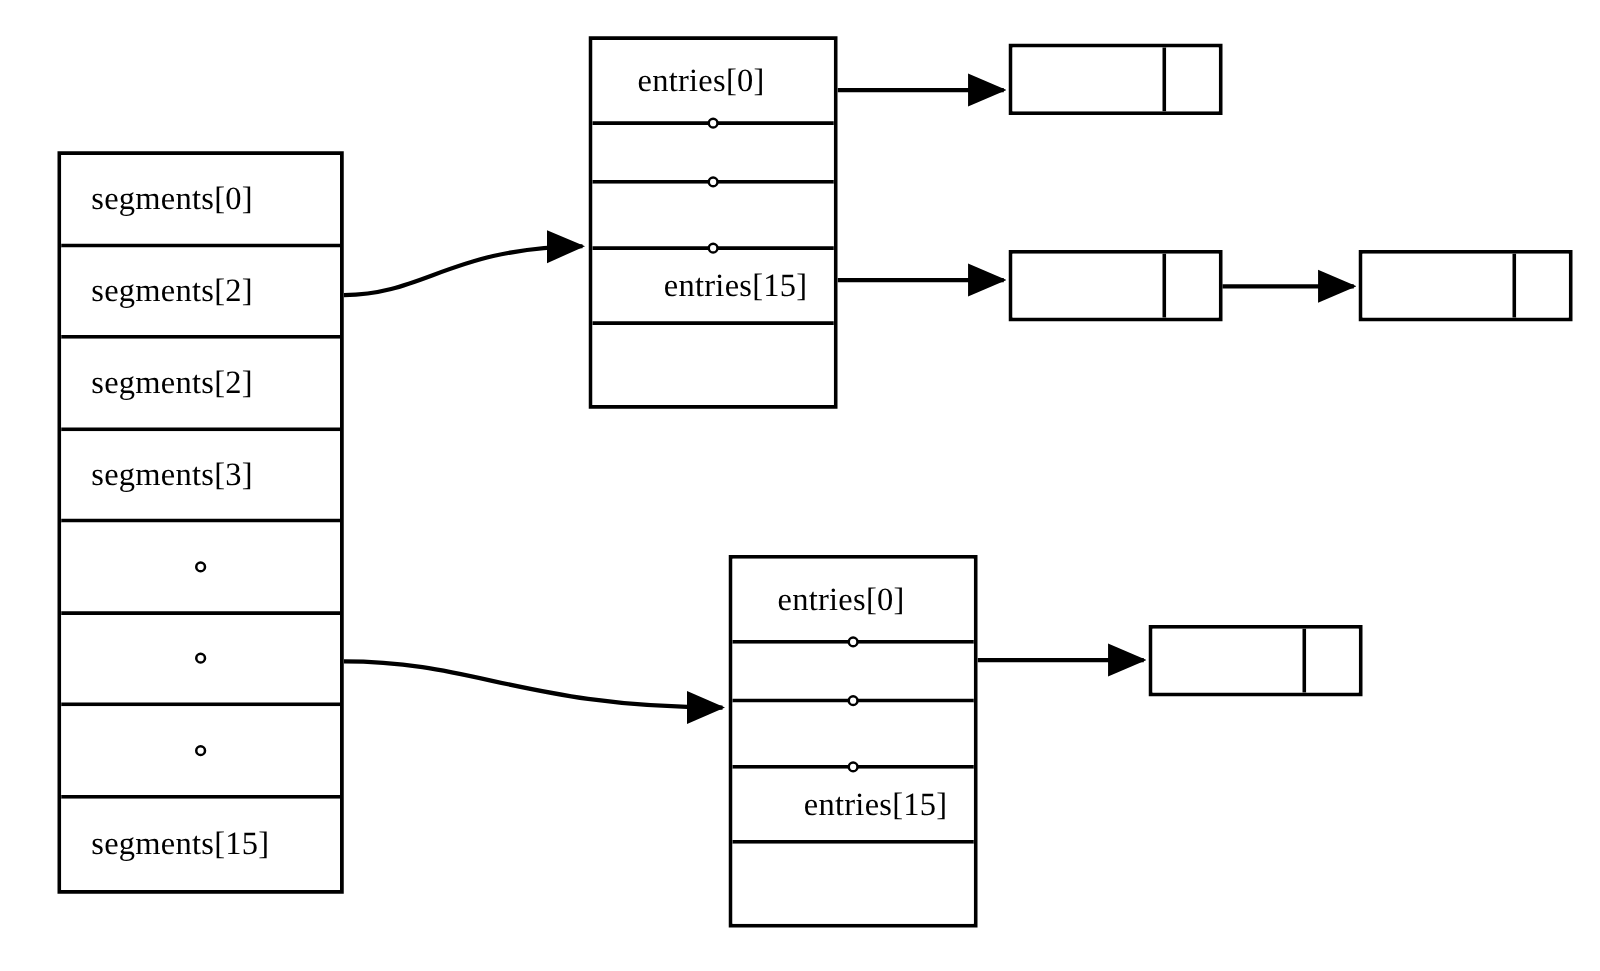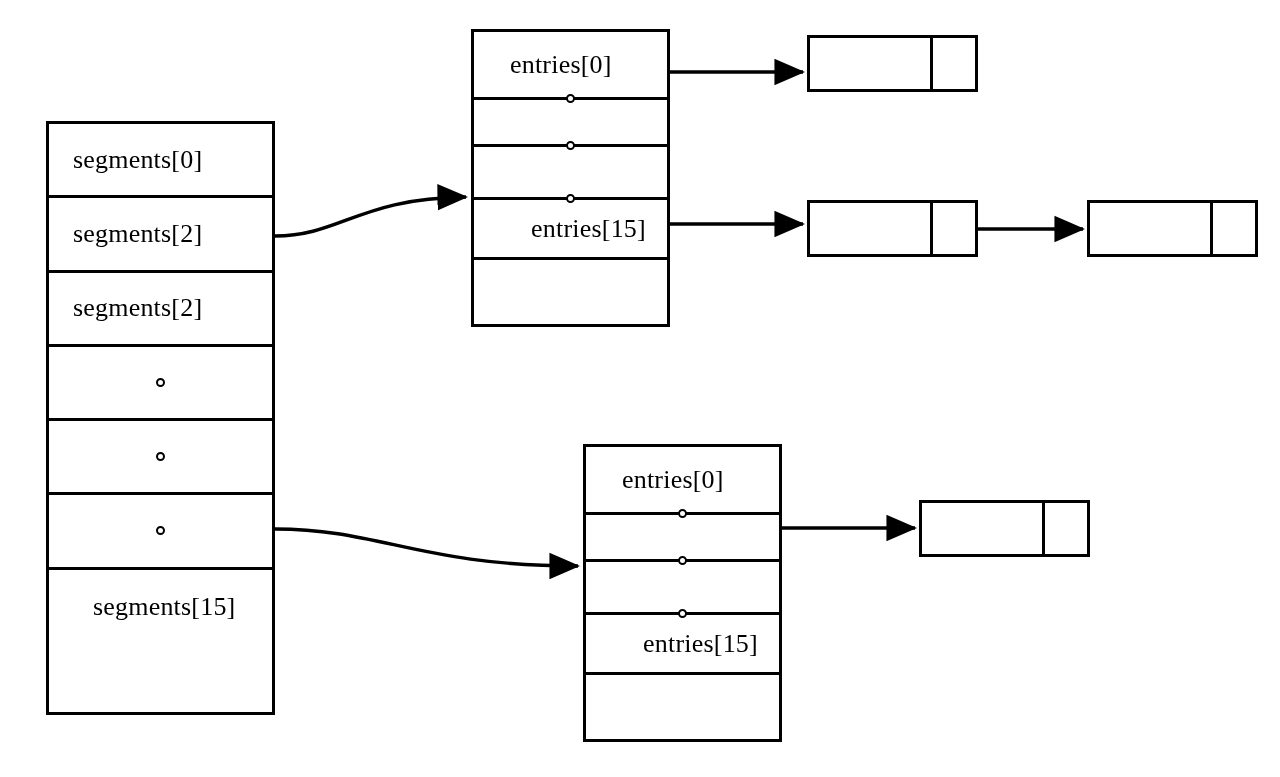--- a/index.html
+++ b/index.html
@@ -39,21 +39,20 @@
     position: relative;
     box-sizing: border-box;
     border-bottom: 3px solid #000000;
     background: #ffffff;
     display: flex;
     align-items: center;
     overflow: visible;
   }
   .array-row:last-child {
     border-bottom: none;
-    margin-left: 20px;
   }
   .cell-label {
     display: block;
     padding-left: 24px;
     font-size: 26px;
     line-height: 1;
     color: #000000;
     white-space: nowrap;
     letter-spacing: 0.2px;
   }
@@ -170,20 +169,23 @@
     <div class="array-row">
       <span class="cell-label">segments[0]</span>
     </div>
     <div class="array-row">
       <span class="cell-label">segments[2]</span>
     </div>
     <div class="array-row">
       <span class="cell-label">segments[2]</span>
     </div>
     <div class="array-row">
+      <span class="cell-label">segments[3]</span>
+    </div>
+    <div class="array-row">
       <span class="ellipsis-dot"></span>
     </div>
     <div class="array-row">
       <span class="ellipsis-dot"></span>
     </div>
     <div class="array-row">
       <span class="ellipsis-dot"></span>
     </div>
     <div class="array-row">
       <span class="cell-label">segments[15]</span>

